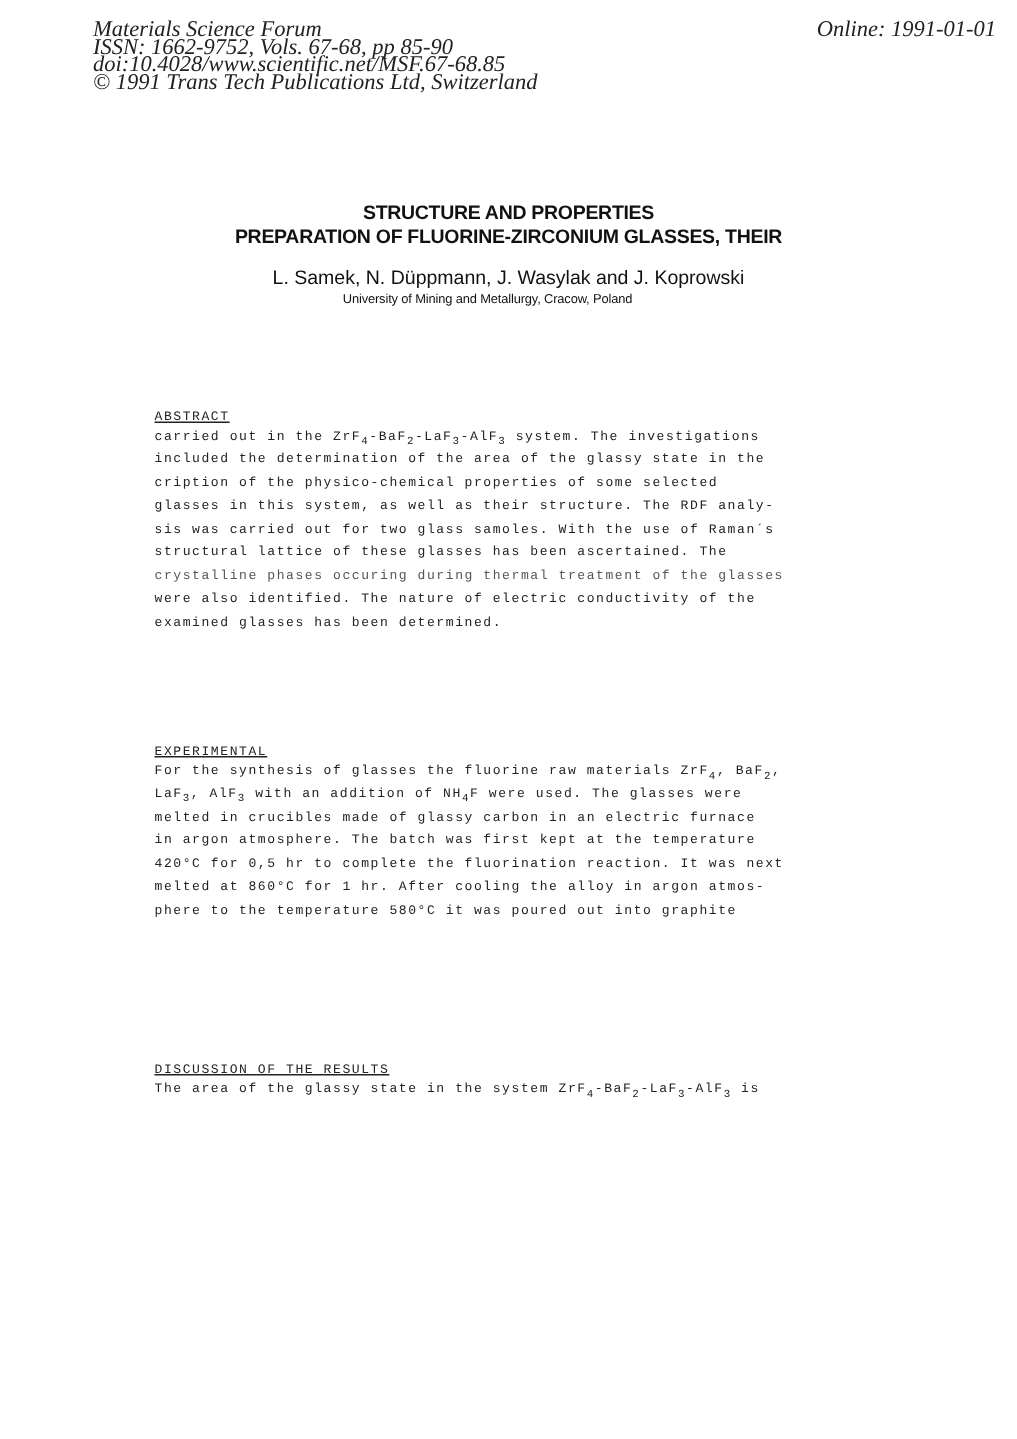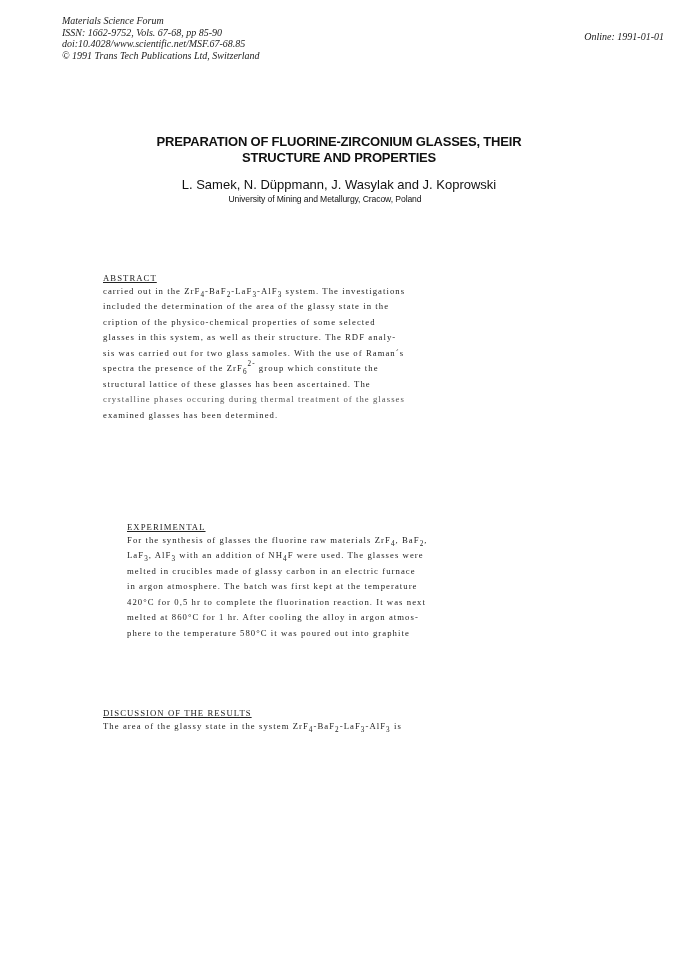--- a/index.html
+++ b/index.html
@@ -1,60 +1,60 @@
 <!DOCTYPE html>
 <html><head>
 <meta charset="utf-8">
 <style>
   html, body { margin: 0; padding: 0; background: #ffffff; }
   body { width: 678px; height: 959px; position: relative; overflow: hidden; color: #111; }
-  .hdr { position: absolute; font-family: "Liberation Serif", serif; font-style: italic; font-size: 10px; line-height: 11.6px; color: #222; }
+  .hdr { position: absolute; font-family: "Liberation Serif", serif; font-style: italic; font-size: 15px; line-height: 11.6px; color: #222; }
   .hdr-left { left: 62px; top: 15px; }
-  .hdr-right { right: 14px; top: 31px; }
+  .hdr-right { right: 14px; top: 15px; }
   .title { position: absolute; left: 0; width: 678px; top: 134px; text-align: center; font-family: "Liberation Sans", sans-serif; font-weight: bold; font-size: 13px; line-height: 16px; color: #111; letter-spacing: -0.2px; }
   .authors { position: absolute; left: 0; width: 678px; top: 177px; text-align: center; font-family: "Liberation Sans", sans-serif; font-size: 13px; color: #111; }
   .affil { position: absolute; left: 0; width: 650px; top: 194px; text-align: center; font-family: "Liberation Sans", sans-serif; font-size: 8.6px; color: #111; letter-spacing: -0.1px; }
-  .sec { position: absolute; left: 103px; width: 460px; font-family: Liberation Serif, serif; font-size: 8.7px; color: #222; letter-spacing: 1.05px; }
+  .sec { position: absolute; left: 103px; width: 460px; font-family: Liberation Mono, monospace; font-size: 8.7px; color: #222; letter-spacing: 1.05px; }
   .sec .head { text-decoration: underline; line-height: 12px; display: block; }
   .sec .line { display: block; white-space: nowrap; line-height: 15.45px; height: 15.45px; }
   sub { font-size: 7.2px; vertical-align: -3px; line-height: 0; }
   sup { font-size: 7.2px; vertical-align: 5px; line-height: 0; }
   .abstract { top: 272px; }
-  .experimental { top: 521px; margin-left: 24px; }
+  .experimental { top: 495px; }
   .discussion { top: 707px; }
   .faint { color: #555; }
 </style>
 </head>
 <body>
 
 <div class="hdr hdr-left">
   <div>Materials Science Forum</div>
   <div>ISSN: 1662-9752, Vols. 67-68, pp 85-90</div>
   <div>doi:10.4028/www.scientific.net/MSF.67-68.85</div>
   <div>© 1991 Trans Tech Publications Ltd, Switzerland</div>
 </div>
 <div class="hdr hdr-right">Online: 1991-01-01</div>
 
 <div class="title">
+  <div>STRUCTURE AND PROPERTIES</div>
   <div>PREPARATION OF FLUORINE-ZIRCONIUM GLASSES, THEIR</div>
-  <div>STRUCTURE AND PROPERTIES</div>
 </div>
 <div class="authors">L. Samek, N. Düppmann, J. Wasylak and J. Koprowski</div>
 <div class="affil">University of Mining and Metallurgy, Cracow, Poland</div>
 
 <div class="sec abstract">
   <span class="head">ABSTRACT</span>
   <span class="line"><span>carried out in the </span><span>ZrF</span><sub>4</sub><span>-BaF</span><sub>2</sub><span>-LaF</span><sub>3</sub><span>-AlF</span><sub>3</sub><span> system. The investigations</span></span>
   <span class="line">included the determination of the area of the glassy state in the</span>
   <span class="line">cription of the physico-chemical properties of some selected</span>
   <span class="line">glasses in this system, as well as their structure. The RDF analy-</span>
   <span class="line">sis was carried out for two glass samoles. With the use of Raman´s</span>
-  <span class="line"><span>spectra the presence of the ZrF</span><sub>6</sub><sup>2-</sup><span> group which constitute the</span></span>
   <span class="line">structural lattice of these glasses has been ascertained. The</span>
   <span class="line faint">crystalline phases occuring during thermal treatment of the glasses</span>
+  <span class="line">were also identified. The nature of electric conductivity of the</span>
   <span class="line">examined glasses has been determined.</span>
 </div>
 
 <div class="sec experimental">
   <span class="head">EXPERIMENTAL</span>
   <span class="line"><span>For the synthesis of glasses the fluorine raw materials ZrF</span><sub>4</sub><span>, BaF</span><sub>2</sub><span>,</span></span>
   <span class="line"><span>LaF</span><sub>3</sub><span>, AlF</span><sub>3</sub><span> with an addition of NH</span><sub>4</sub><span>F were used. The glasses were</span></span>
   <span class="line">melted in crucibles made of glassy carbon in an electric furnace</span>
   <span class="line">in argon atmosphere. The batch was first kept at the temperature</span>
   <span class="line">420°C for 0,5 hr to complete the fluorination reaction. It was next</span>

